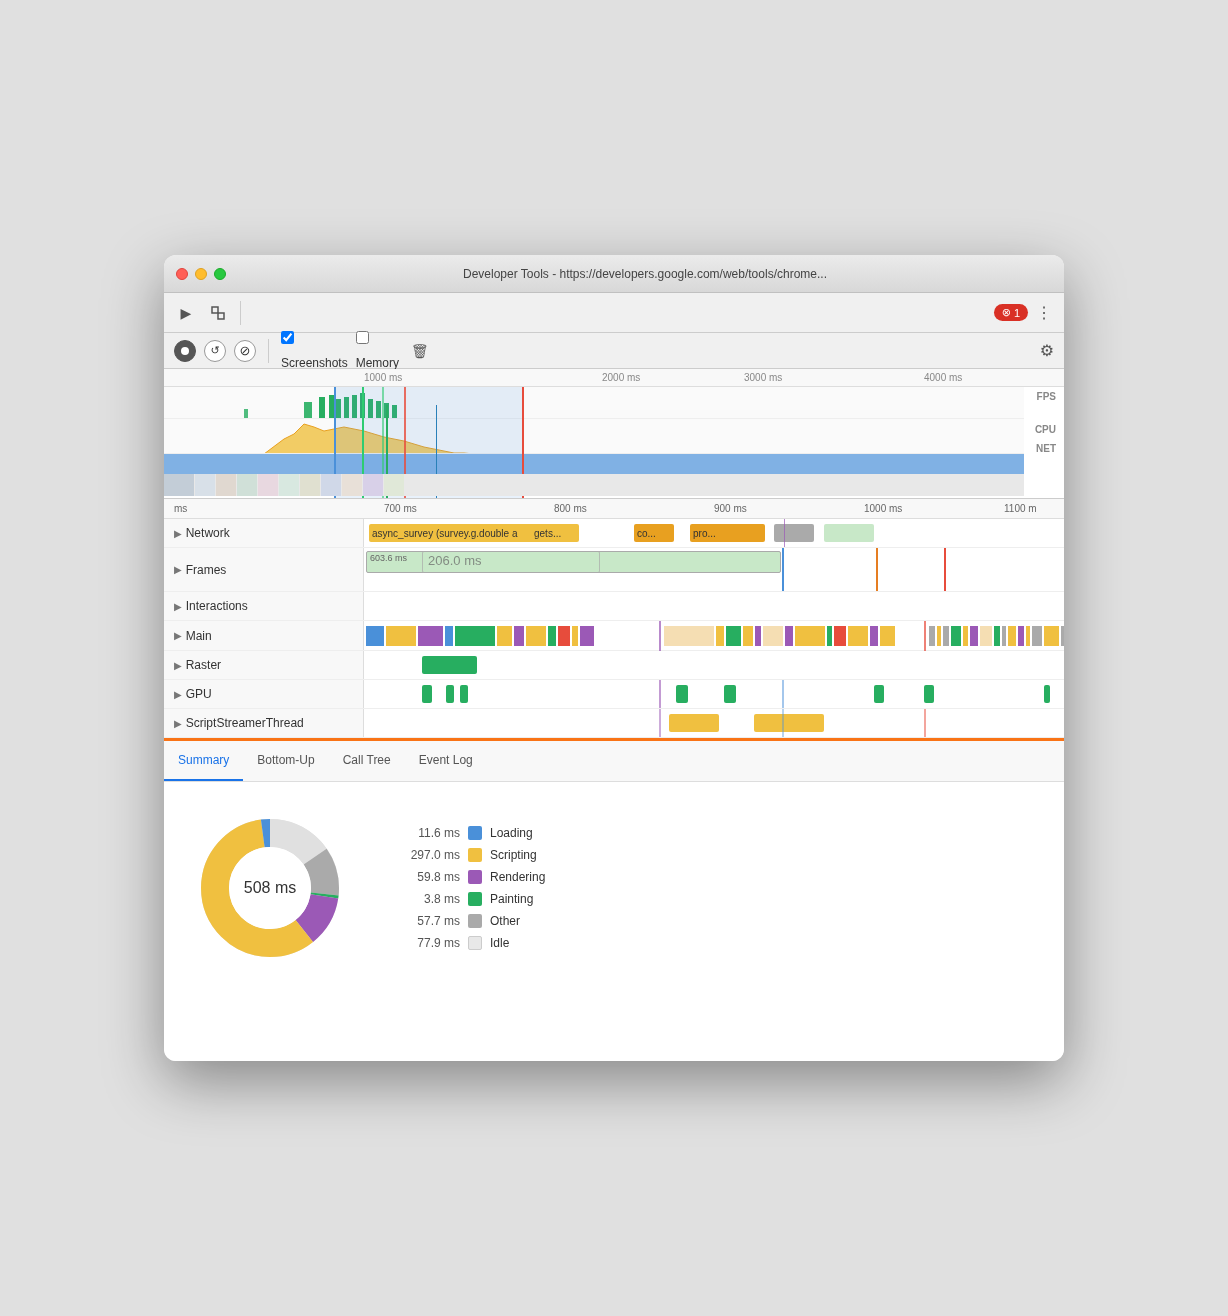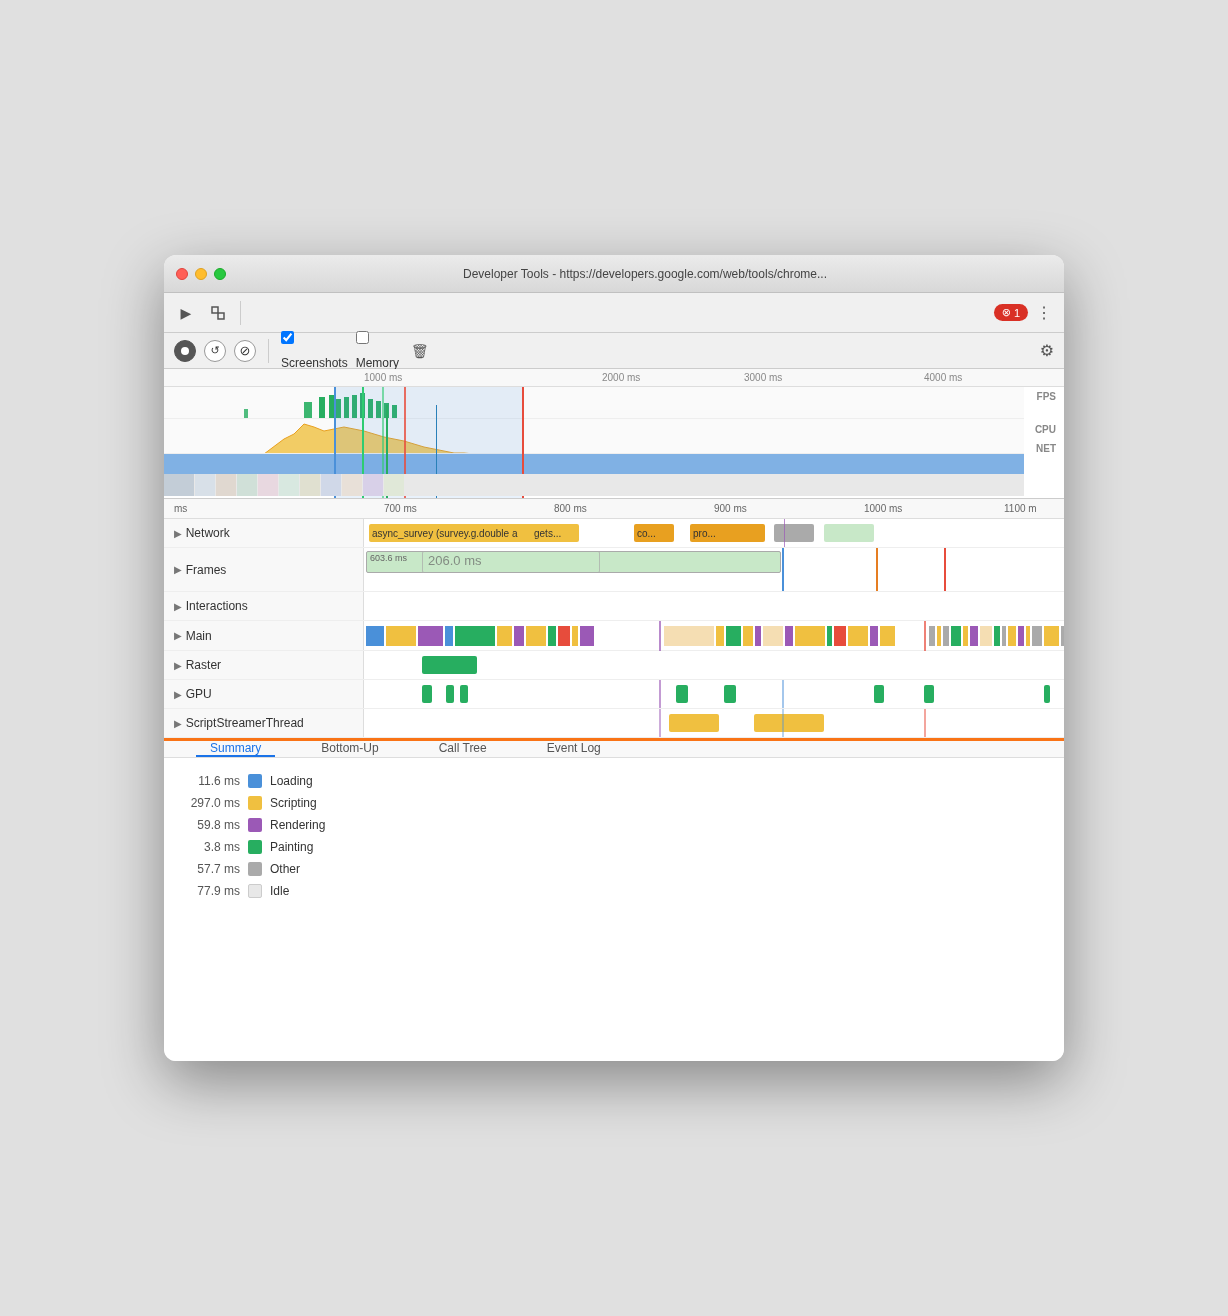--- a/index.html
+++ b/index.html
@@ -328,26 +328,25 @@
     .bottom-panel {
       background: #fff;
       min-height: 320px;
     }
     .bottom-tabs {
       display: flex;
       border-bottom: 1px solid #ddd;
       background: #f8f8f8;
     }
     .bottom-tab {
-      padding: 0 14px;
+      padding: 12px 14px;
       font-size: 12px;
       color: #555;
       cursor: pointer;
       border-bottom: 2px solid transparent;
-      margin-left: 32px;
     }
     .bottom-tab.active {
       color: #1a73e8;
       border-bottom-color: #1a73e8;
     }
     .bottom-content {
       padding: 16px;
     }
     .range-text {
       font-size: 12px;
@@ -689,20 +688,41 @@
 
     <div class="bottom-tabs">
       <div class="bottom-tab active">Summary</div>
       <div class="bottom-tab">Bottom-Up</div>
       <div class="bottom-tab">Call Tree</div>
       <div class="bottom-tab">Event Log</div>
     </div>
     <div class="bottom-content">
       <div class="summary-grid">
 
+        <div class="donut-container">
+          <svg width="180" height="180" viewBox="0 0 180 180">
+
+            <circle cx="90" cy="90" r="55" fill="none" stroke="#e0e0e0" stroke-width="28"></circle>
+
+            <circle cx="90" cy="90" r="55" fill="none" stroke="#e0e0e0" stroke-width="28" stroke-dasharray="52.9 292.7" stroke-dashoffset="0" transform="rotate(-90 90 90)"></circle>
+
+            <circle cx="90" cy="90" r="55" fill="none" stroke="#aaaaaa" stroke-width="28" stroke-dasharray="39.4 306.2" stroke-dashoffset="-52.9" transform="rotate(-90 90 90)"></circle>
+
+            <circle cx="90" cy="90" r="55" fill="none" stroke="#27ae60" stroke-width="28" stroke-dasharray="2.4 343.2" stroke-dashoffset="-92.3" transform="rotate(-90 90 90)"></circle>
+
+            <circle cx="90" cy="90" r="55" fill="none" stroke="#9b59b6" stroke-width="28" stroke-dasharray="40.8 304.8" stroke-dashoffset="-94.7" transform="rotate(-90 90 90)"></circle>
+
+            <circle cx="90" cy="90" r="55" fill="none" stroke="#f0c040" stroke-width="28" stroke-dasharray="202.2 143.4" stroke-dashoffset="-135.5" transform="rotate(-90 90 90)"></circle>
+
+            <circle cx="90" cy="90" r="55" fill="none" stroke="#4a90d9" stroke-width="28" stroke-dasharray="7.9 337.7" stroke-dashoffset="-337.7" transform="rotate(-90 90 90)"></circle>
+
+            <circle cx="90" cy="90" r="41" fill="white"></circle>
+          </svg>
+          <div class="donut-label">508 ms</div>
+        </div>
 
         <div class="legend">
           <div class="legend-item">
             <span class="legend-ms">11.6 ms</span>
             <div class="legend-color" style="background:#4a90d9;"></div>
             <span>Loading</span>
           </div>
           <div class="legend-item">
             <span class="legend-ms">297.0 ms</span>
             <div class="legend-color" style="background:#f0c040;"></div>

